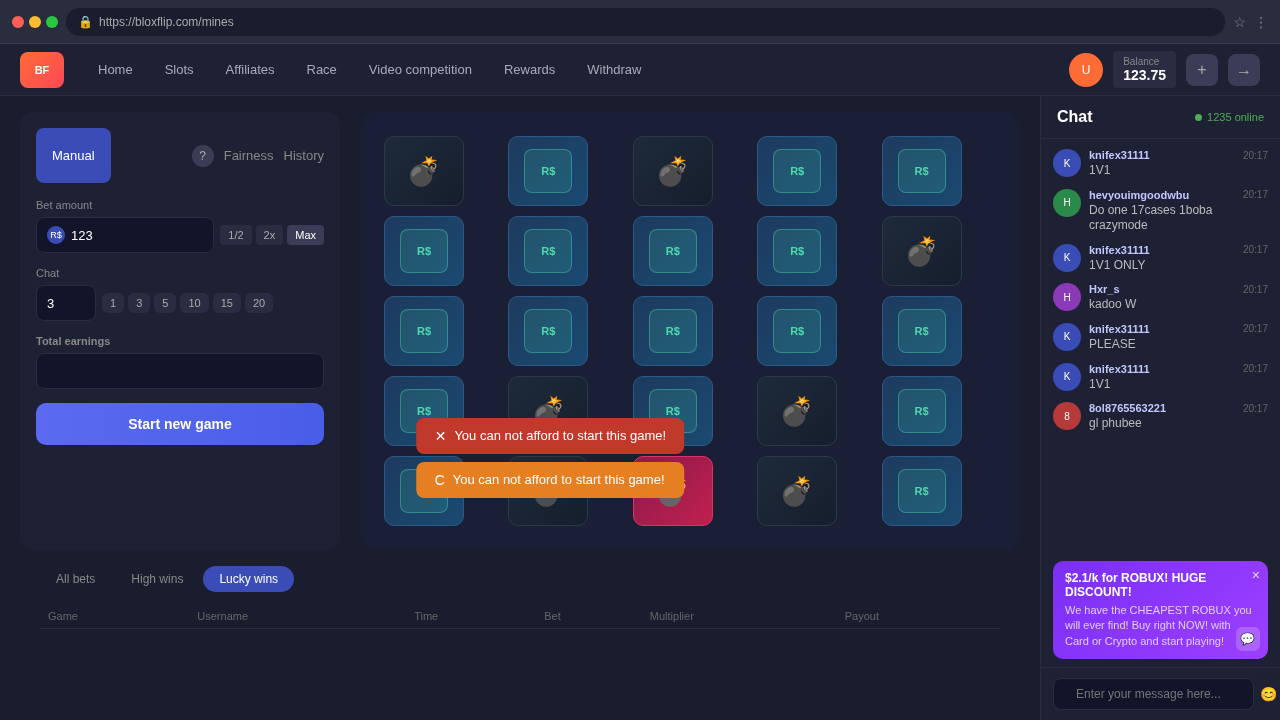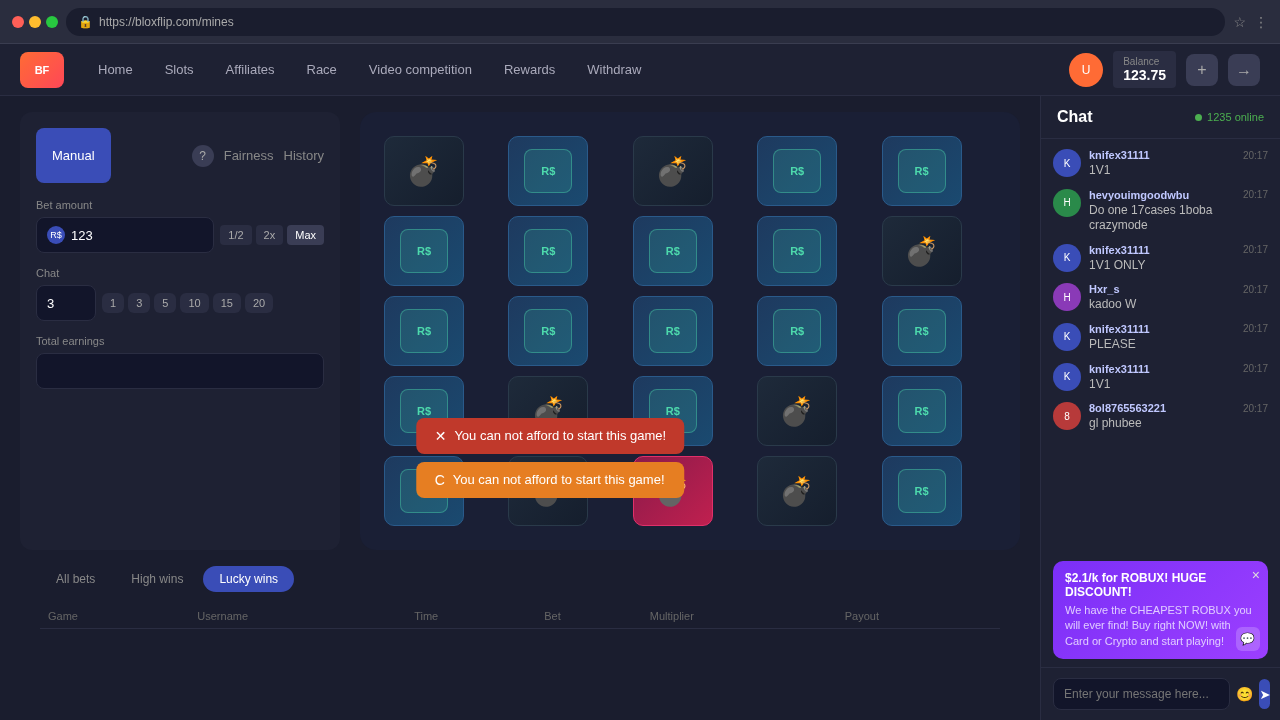--- a/index.html
+++ b/index.html
@@ -246,20 +246,21 @@
       color: #aaa;
       padding: 4px 8px;
       cursor: pointer;
       font-size: 11px;
     }
 
     .total-earnings-label {
       font-size: 11px;
       color: #888;
       margin-bottom: 6px;
+      font-weight: bold;
     }
     .total-earnings-input {
       background: #12152a;
       border: 1px solid #2a2d42;
       border-radius: 8px;
       height: 36px;
       width: 100%;
       margin-bottom: 14px;
     }
 
@@ -445,21 +446,21 @@
       padding: 10px 12px;
       border-top: 1px solid #2a2d42;
     }
     .chat-input {
       flex: 1;
       background: #12152a;
       border: 1px solid #2a2d42;
       border-radius: 8px;
       height: 32px;
       color: #aaa;
-      padding: 0 10px;
+      padding: 0 22px;
       font-size: 12px;
     }
     .chat-send-btn {
       width: 30px;
       height: 30px;
       background: #3a4db7;
       border: none;
       border-radius: 8px;
       color: #fff;
       cursor: pointer;
@@ -626,20 +627,21 @@
             <button class="mine-quick-btn">5</button>
             <button class="mine-quick-btn">10</button>
             <button class="mine-quick-btn">15</button>
             <button class="mine-quick-btn">20</button>
           </div>
         </div>
 
         <div class="total-earnings-label">Total earnings</div>
         <div class="total-earnings-input"></div>
 
+        <button class="start-btn">Start new game</button>
       </div>
 
       <div class="grid-wrapper">
         <div class="mines-grid" id="mines-grid">
 
         <div class="mine-cell bomb">
               <div class="bomb-icon">💣</div>
             </div>
             <div class="mine-cell gem">
               <div class="gem-icon" style="color:#4dd9ac;font-size:11px;font-weight:bold;background:rgba(77,217,172,0.15);width:48px;height:44px;border-radius:8px;display:flex;align-items:center;justify-content:center;border:1.5px solid rgba(77,217,172,0.4);">R$</div>

